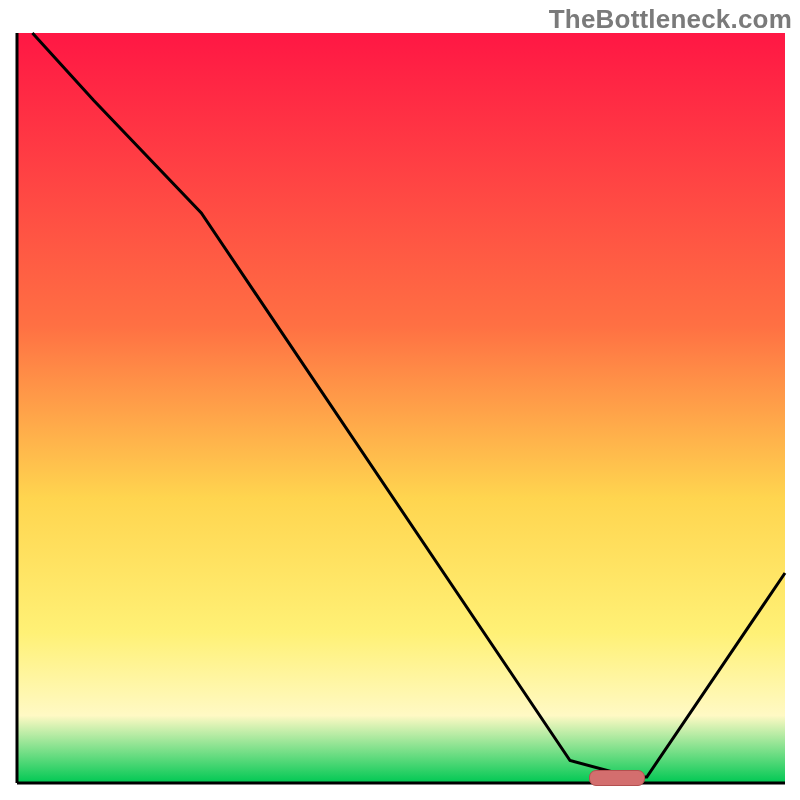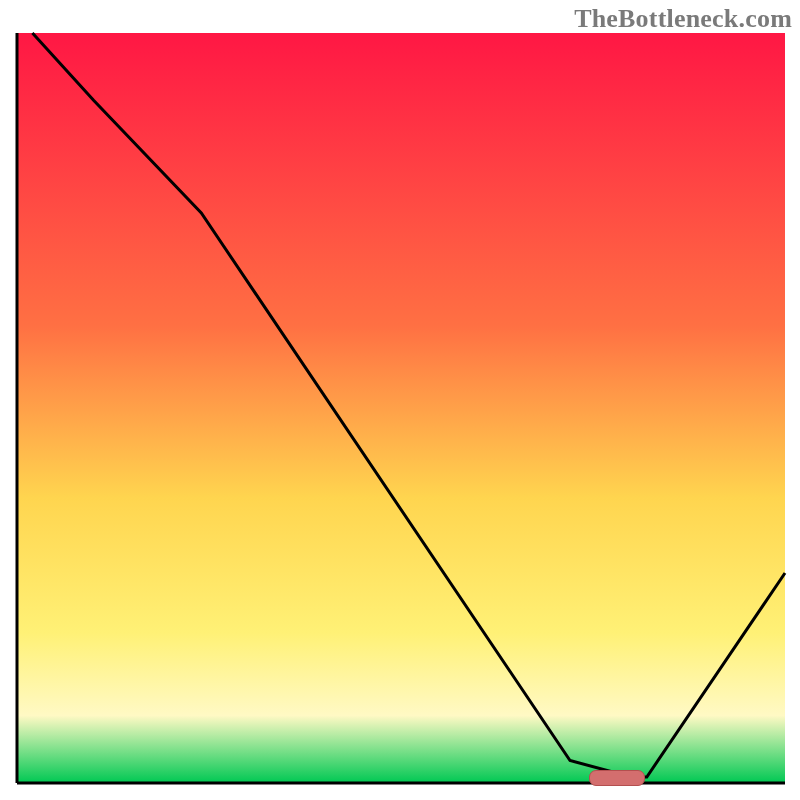--- a/index.html
+++ b/index.html
@@ -7,21 +7,20 @@
     padding: 0;
     width: 800px;
     height: 800px;
     background: #ffffff;
     font-family: Arial, Helvetica, sans-serif;
   }
   .chart-wrap {
     position: relative;
     width: 800px;
     height: 800px;
-    font-family: Liberation Serif, serif;
   }
   .watermark {
     position: absolute;
     top: 4px;
     right: 8px;
     font-size: 26px;
     font-weight: 600;
     color: #7a7a7a;
     letter-spacing: 0.2px;
     z-index: 3;

